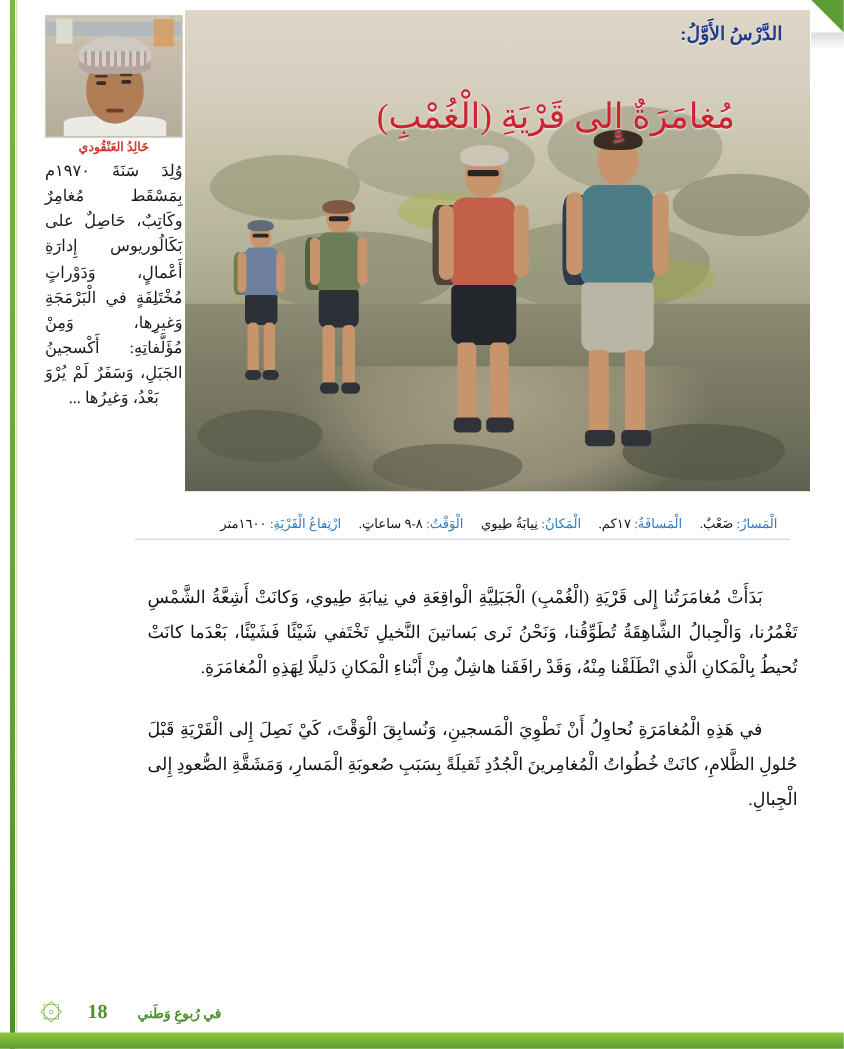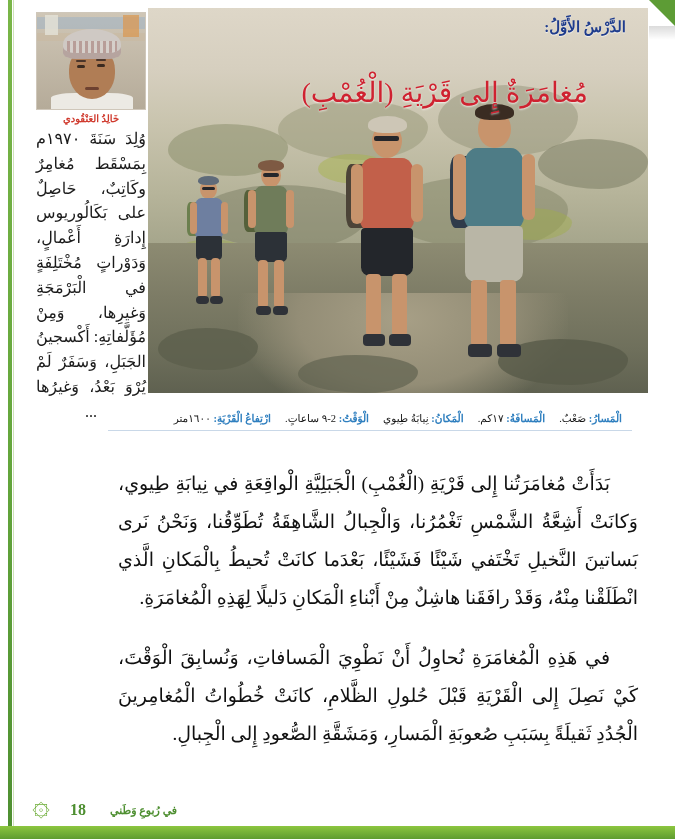--- a/index.html
+++ b/index.html
@@ -166,21 +166,21 @@
   #author-name {
     text-align: center;
     color: #d03a2e;
     font-size: 10px;
     font-weight: bold;
     margin-top: 3px;
     line-height: 1.2;
   }
   #author-bio {
     margin-top: 2px;
-    font-size: 16px;
+    font-size: 13px;
     line-height: 1.55;
     color: #1b1b1b;
     text-align: justify;
     text-align-last: center;
     direction: rtl;
   }
 
   
   #summary-box {
     position: absolute;
@@ -202,33 +202,33 @@
   }
   #summary-row {
     display: flex;
     flex-direction: row;
     justify-content: flex-start;
     gap: 14px;
     font-size: 10.5px;
     color: #111;
     white-space: nowrap;
   }
-  .sum-key { color: #2f7fbf; font-weight: bold; text-align: right; }
+  .sum-key { color: #2f7fbf; font-weight: normal; text-align: right; }
   .sum-val { color: #161616; }
 
   
   #body-text {
     position: absolute;
     left: 118px;
     top: 465px;
     width: 520px;
     direction: rtl;
     text-align: justify;
     color: #111111;
-    font-size: 19px;
+    font-size: 14px;
     line-height: 2.0;
   }
   #body-text p { margin: 0 0 22px 0; text-indent: 28px; }
   #body-text p:last-child { margin-bottom: 0; }
 
   
   #footer {
     position: absolute;
     left: 0;
     bottom: 0;
@@ -395,32 +395,32 @@
       <span>
         <span class="sum-key">الْمَسافَةُ:</span>
         <span class="sum-val">١٧كم.</span>
       </span>
       <span>
         <span class="sum-key">الْمَكانُ:</span>
         <span class="sum-val">نِيابَةُ طِيوي</span>
       </span>
       <span>
         <span class="sum-key">الْوَقْتُ:</span>
-        <span class="sum-val">2-٩ ساعاتٍ.</span>
+        <span class="sum-val">٨-٩ ساعاتٍ.</span>
       </span>
       <span>
         <span class="sum-key">ارْتِفاعُ الْقَرْيَةِ:</span>
         <span class="sum-val">١٦٠٠متر</span>
       </span>
     </div>
   </div>
 
   <div id="body-text">
     <p>بَدَأَتْ مُغامَرَتُنا إِلى قَرْيَةِ (الْغُمْبِ) الْجَبَلِيَّةِ الْواقِعَةِ في نِيابَةِ طِيوي، وَكانَتْ أَشِعَّةُ الشَّمْسِ تَغْمُرُنا، وَالْجِبالُ الشَّاهِقَةُ تُطَوِّقُنا، وَنَحْنُ نَرى بَساتينَ النَّخيلِ تَخْتَفي شَيْئًا فَشَيْئًا، بَعْدَما كانَتْ تُحيطُ بِالْمَكانِ الَّذي انْطَلَقْنا مِنْهُ، وَقَدْ رافَقَنا هاشِلٌ مِنْ أَبْناءِ الْمَكانِ دَليلًا لِهَذِهِ الْمُغامَرَةِ.</p>
-    <p>في هَذِهِ الْمُغامَرَةِ نُحاوِلُ أَنْ نَطْوِيَ الْمَسافاتِ، وَنُسابِقَ الْوَقْتَ، كَيْ نَصِلَ إِلى الْقَرْيَةِ قَبْلَ حُلولِ الظَّلامِ، كانَتْ خُطُواتُ الْمُغامِرينَ الْجُدُدِ ثَقيلَةً بِسَبَبِ صُعوبَةِ الْمَسارِ، وَمَشَقَّةِ الصُّعودِ إِلى الْجِبالِ.</p>
+    <p>في هَذِهِ الْمُغامَرَةِ نُحاوِلُ أَنْ نَطْوِيَ الْمَسجينِ، وَنُسابِقَ الْوَقْتَ، كَيْ نَصِلَ إِلى الْقَرْيَةِ قَبْلَ حُلولِ الظَّلامِ، كانَتْ خُطُواتُ الْمُغامِرينَ الْجُدُدِ ثَقيلَةً بِسَبَبِ صُعوبَةِ الْمَسارِ، وَمَشَقَّةِ الصُّعودِ إِلى الْجِبالِ.</p>
   </div>
 
   <div id="footer">
     <div class="footer-motif">۞</div>
     <div id="page-number">18</div>
     <div id="footer-book-title">في رُبوعِ وَطَني</div>
     <div class="footer-bar"></div>
   </div>
 
 </div>

